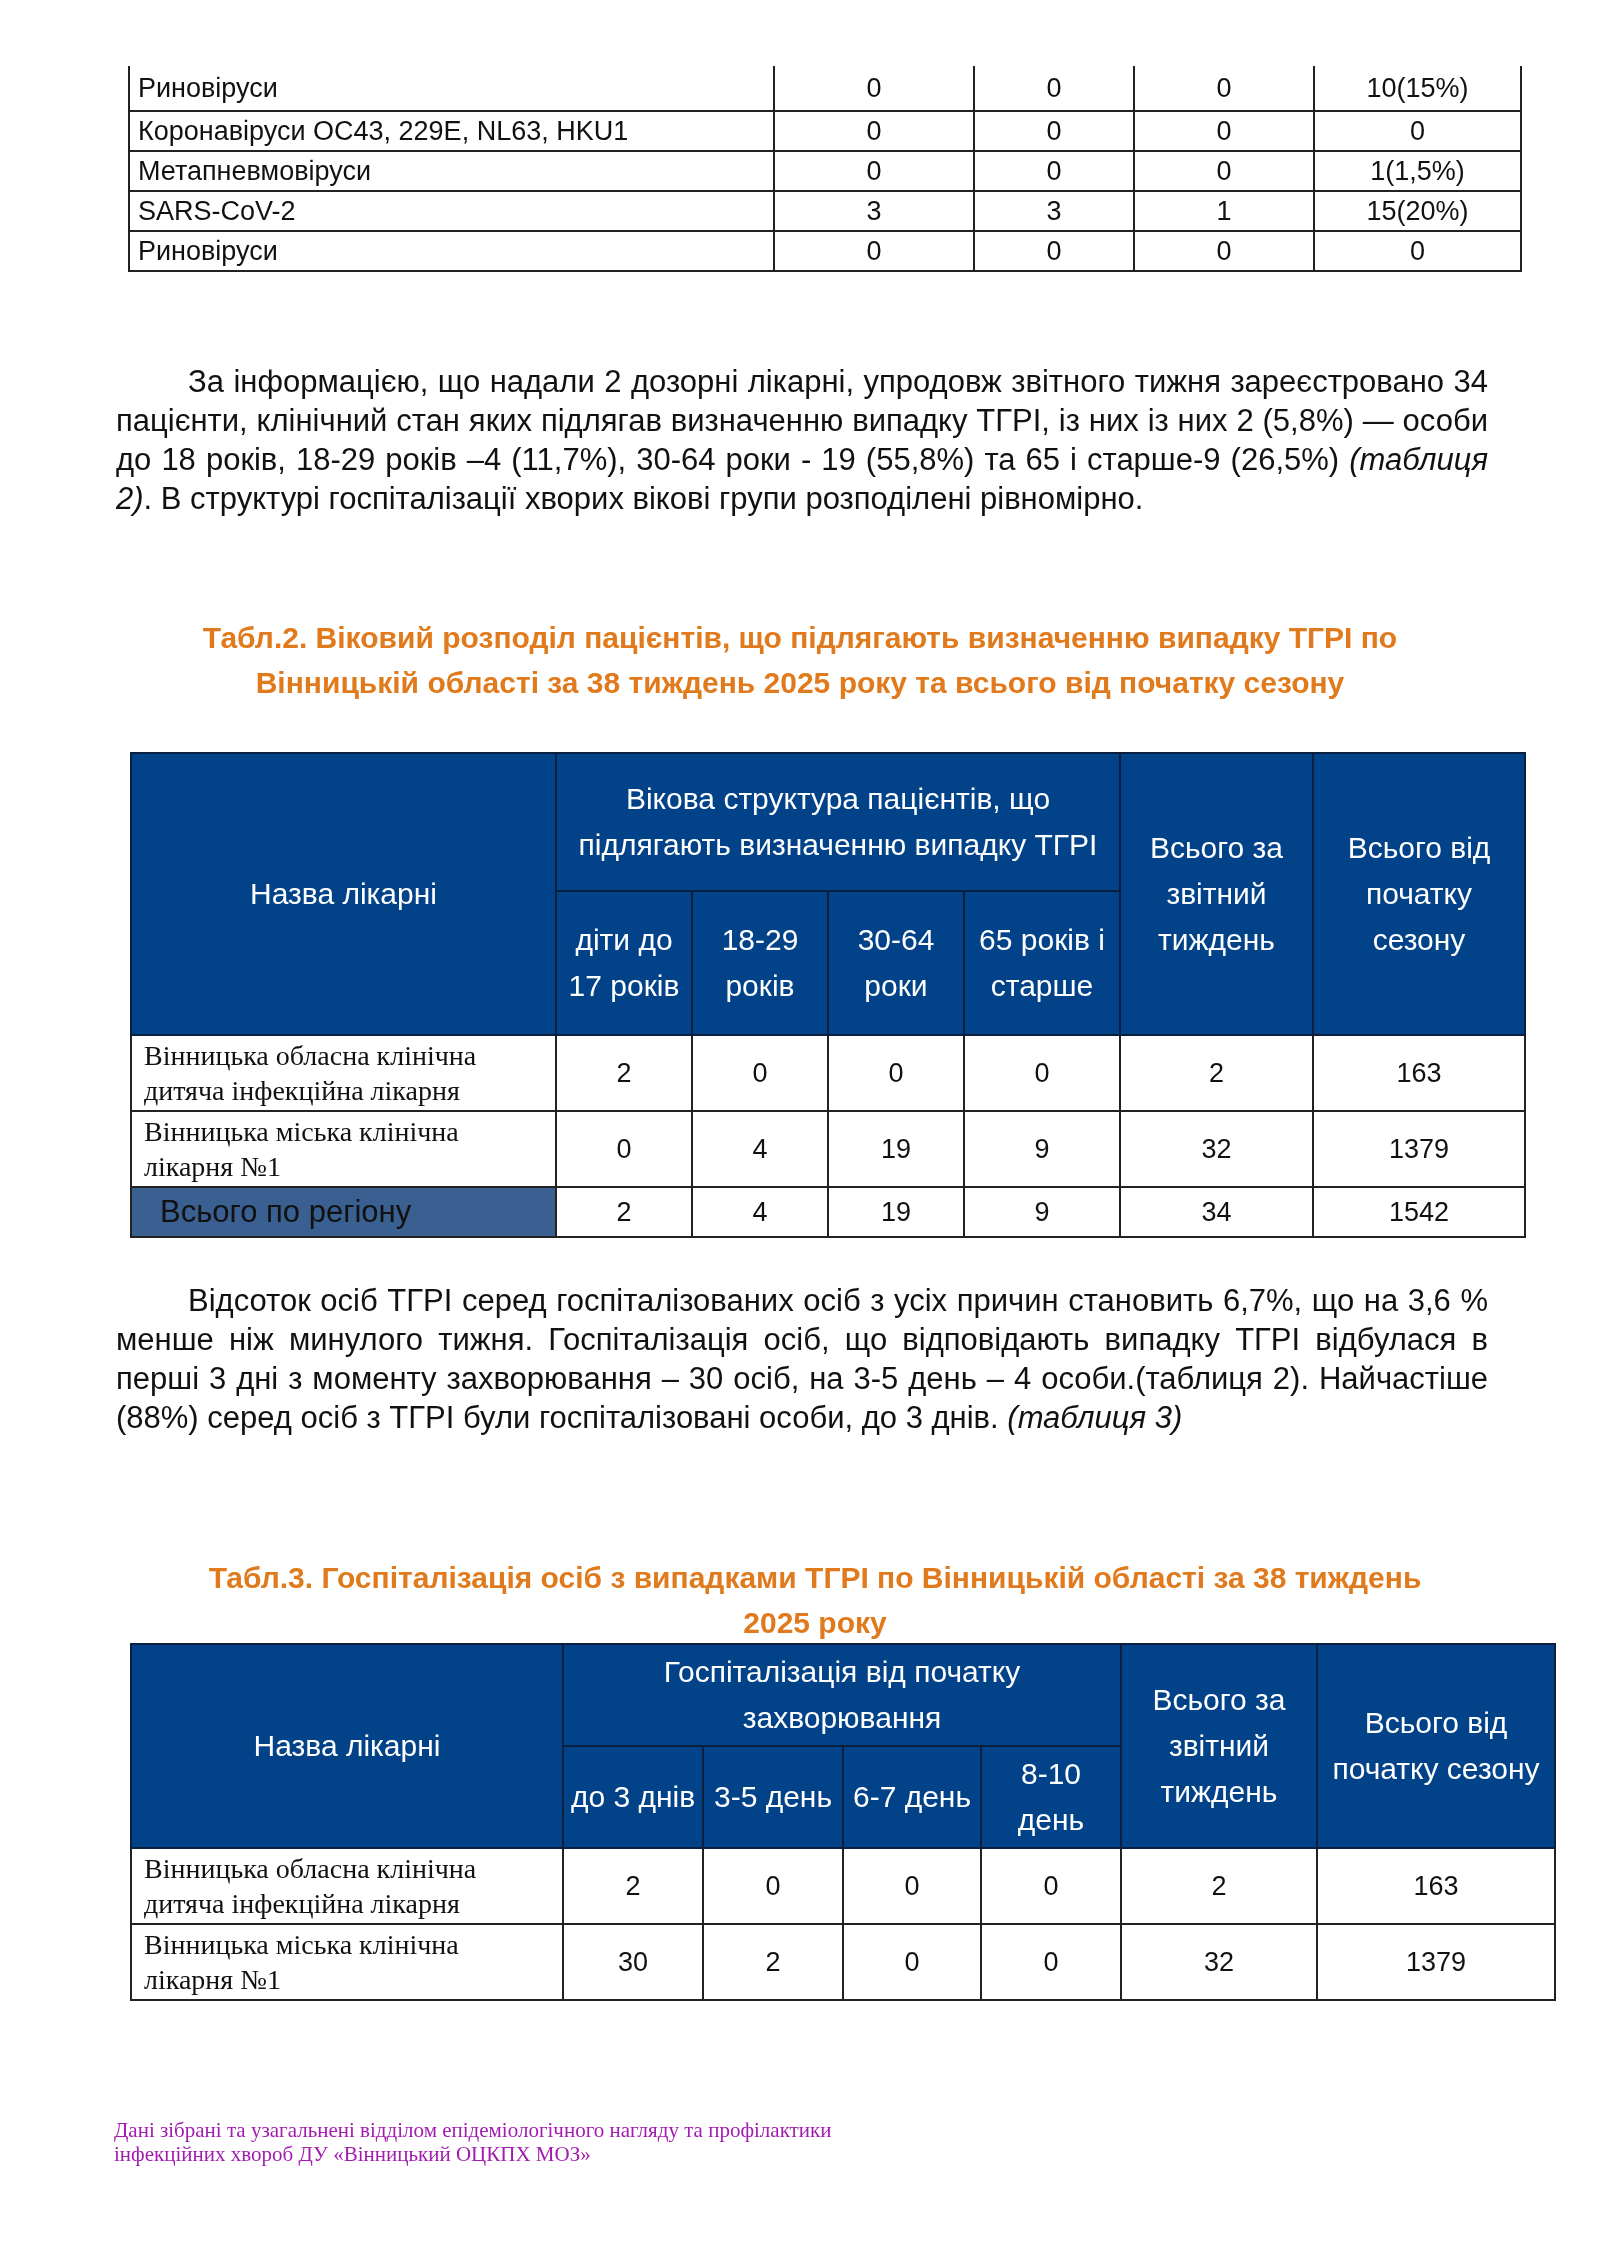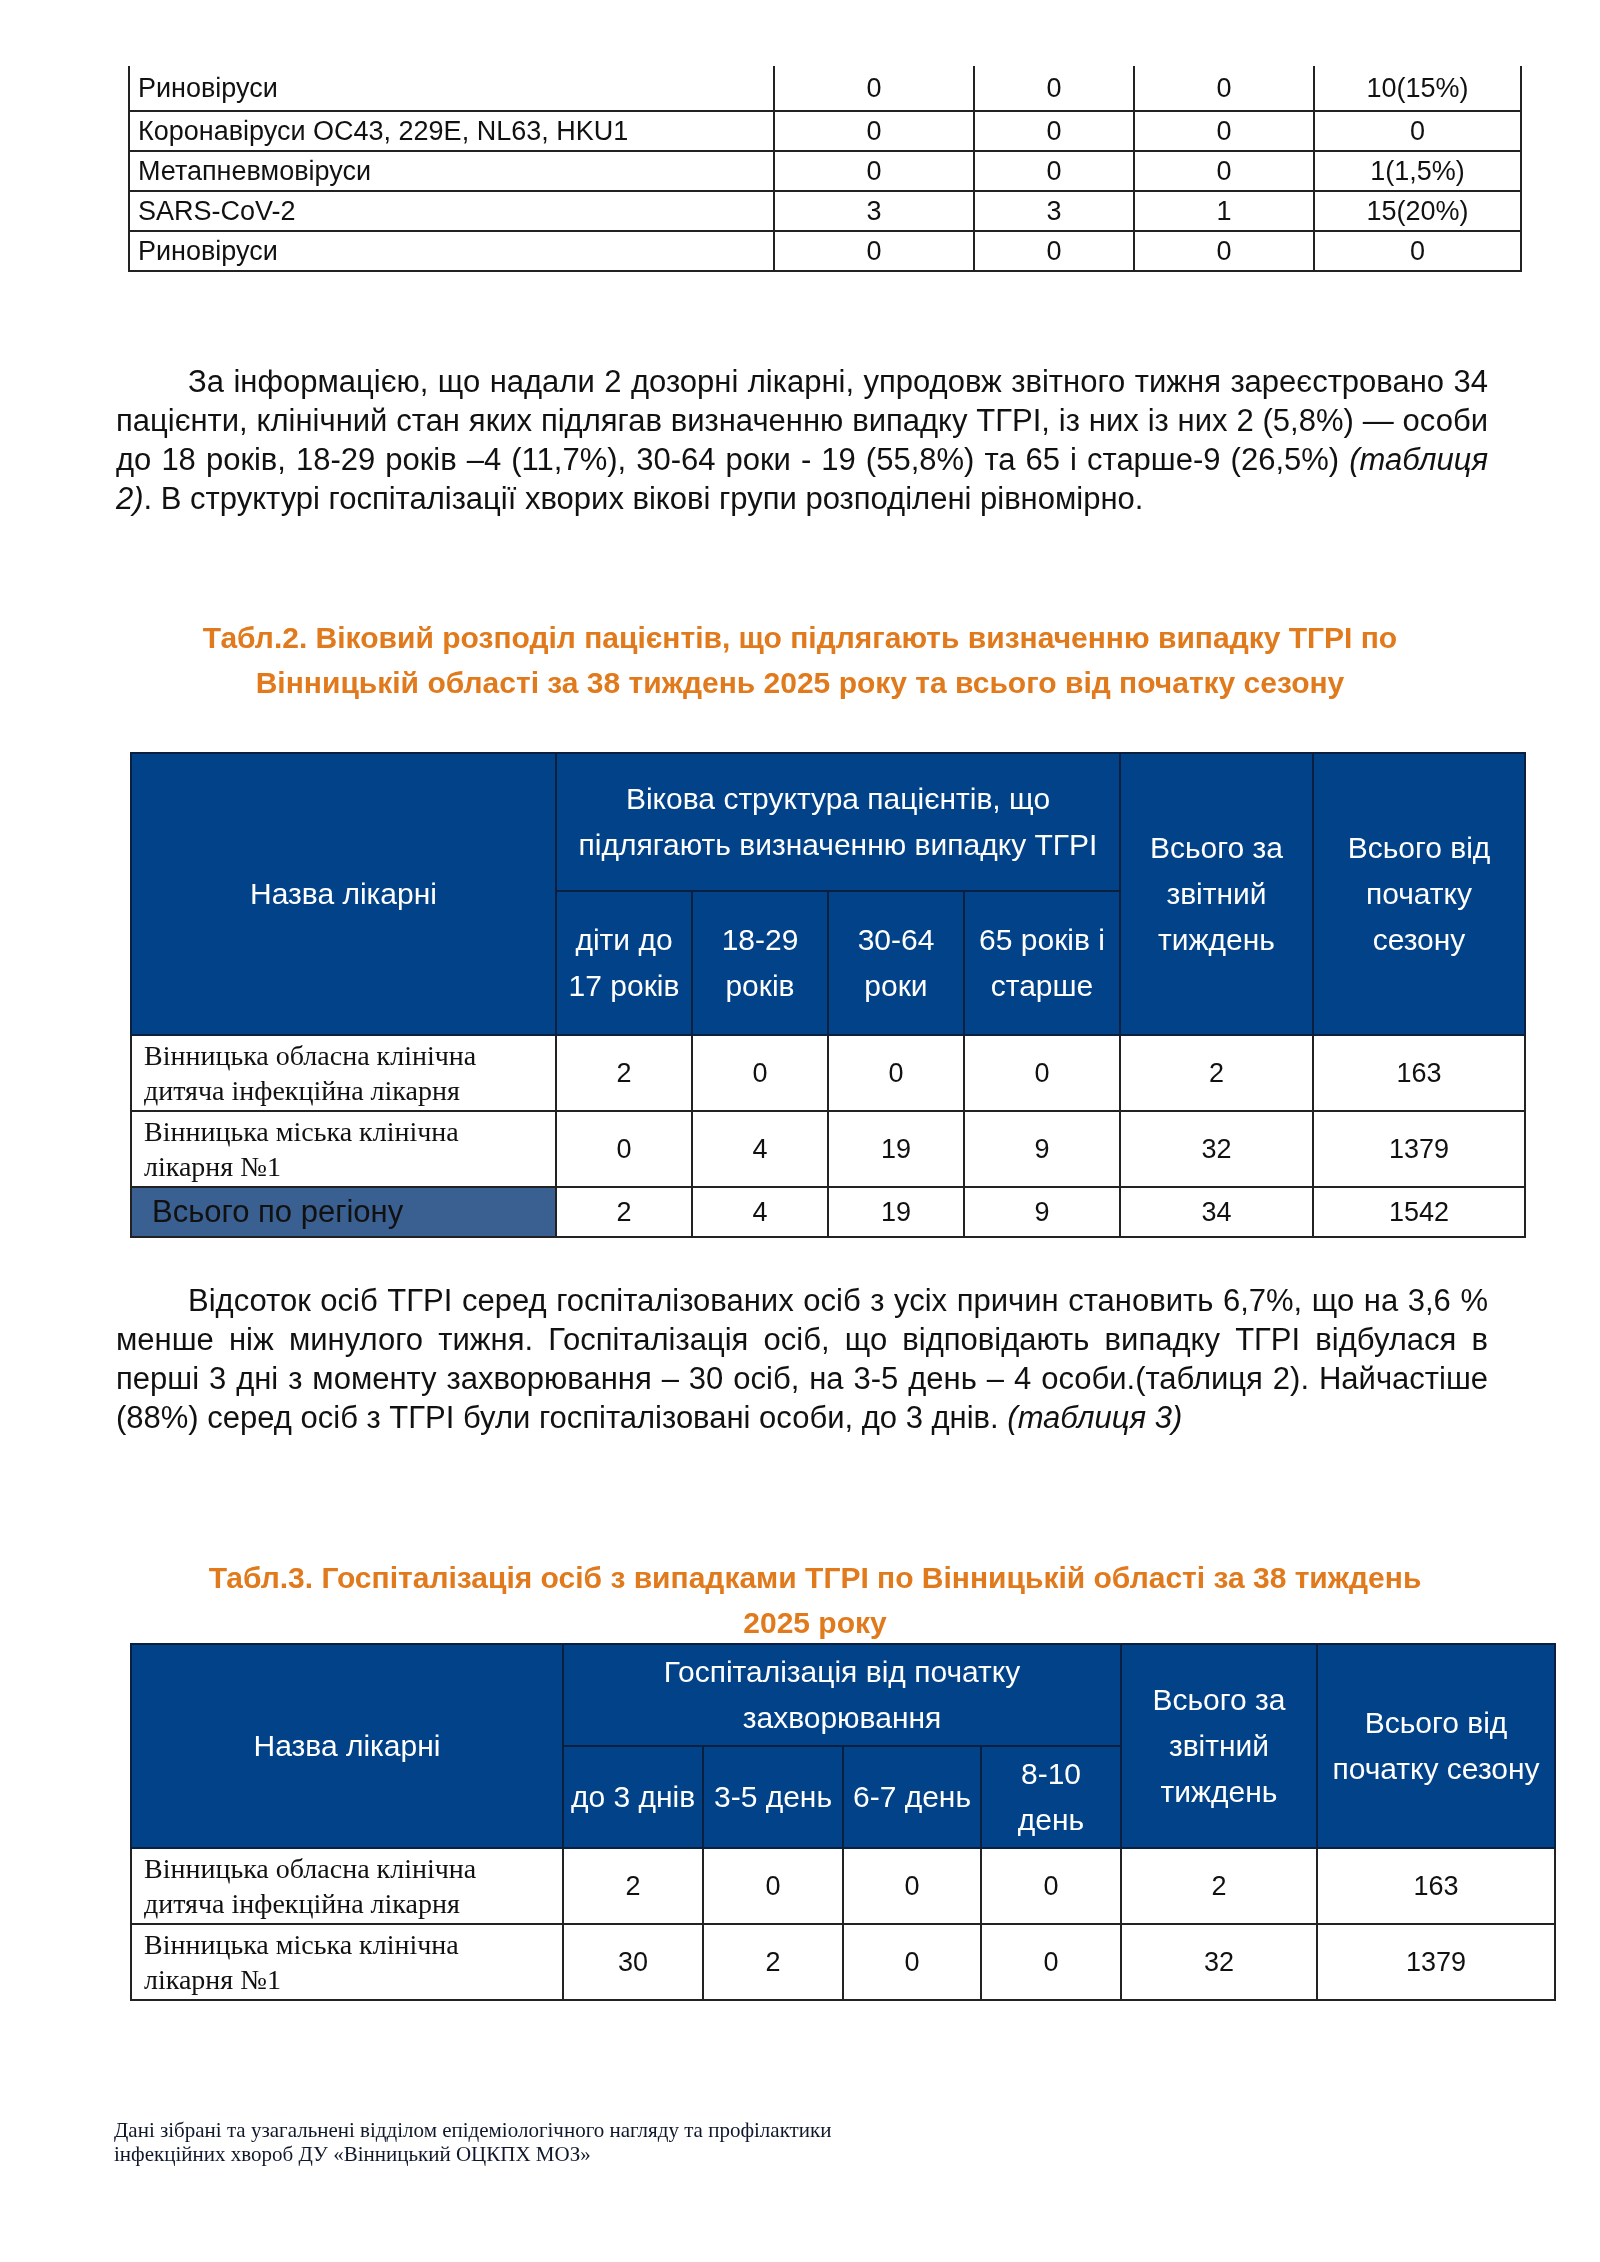--- a/index.html
+++ b/index.html
@@ -14,23 +14,23 @@
   
   .para { left: 116px; width: 1372px; font-size: 31px; line-height: 39px; text-align: justify; text-align-last: left; }
   .para .indent { display: inline-block; width: 72px; }
   .para i { font-style: italic; }
   .caption { left: 120px; width: 1360px; text-align: center; color: #e07a1c; font-weight: bold; font-size: 30px; line-height: 45px; }
   
   .btable { left: 130px; font-size: 30px; }
   .btable th { background: #024289; color: #ffffff; font-weight: normal; border: 2px solid #0b1f3f; text-align: center; vertical-align: middle; line-height: 46px; padding: 4px 6px; }
   .btable td { border: 2px solid #222; text-align: center; vertical-align: middle; font-size: 27px; height: 72px; }
   .btable td.name { text-align: left; font-family: "Liberation Serif", serif; font-size: 28px; line-height: 35px; padding: 0 12px; margin-top: 20px; }
-  .btable td.region { background: #3a5f91; color: #111; font-family: "Liberation Sans", sans-serif; font-size: 31px; text-align: left; padding-left: 20px; height: 46px; }
+  .btable td.region { background: #3a5f91; color: #111; font-family: "Liberation Sans", sans-serif; font-size: 31px; text-align: left; padding-left: 28px; height: 46px; }
   .btable tr.total td { height: 46px; }
-  .footer { left: 114px; top: 2118px; font-family: "Liberation Serif", serif; font-size: 21px; line-height: 24px; color: #0f172a; }
+  .footer { left: 114px; top: 2118px; font-family: "Liberation Serif", serif; font-size: 21px; line-height: 24px; color: #a21caf; }
 </style>
 </head>
 <body>
 
 <table id="t1" class="abs">
   <colgroup>
       <col style="width:645px">
       <col style="width:200px">
       <col style="width:160px">
       <col style="width:180px">

